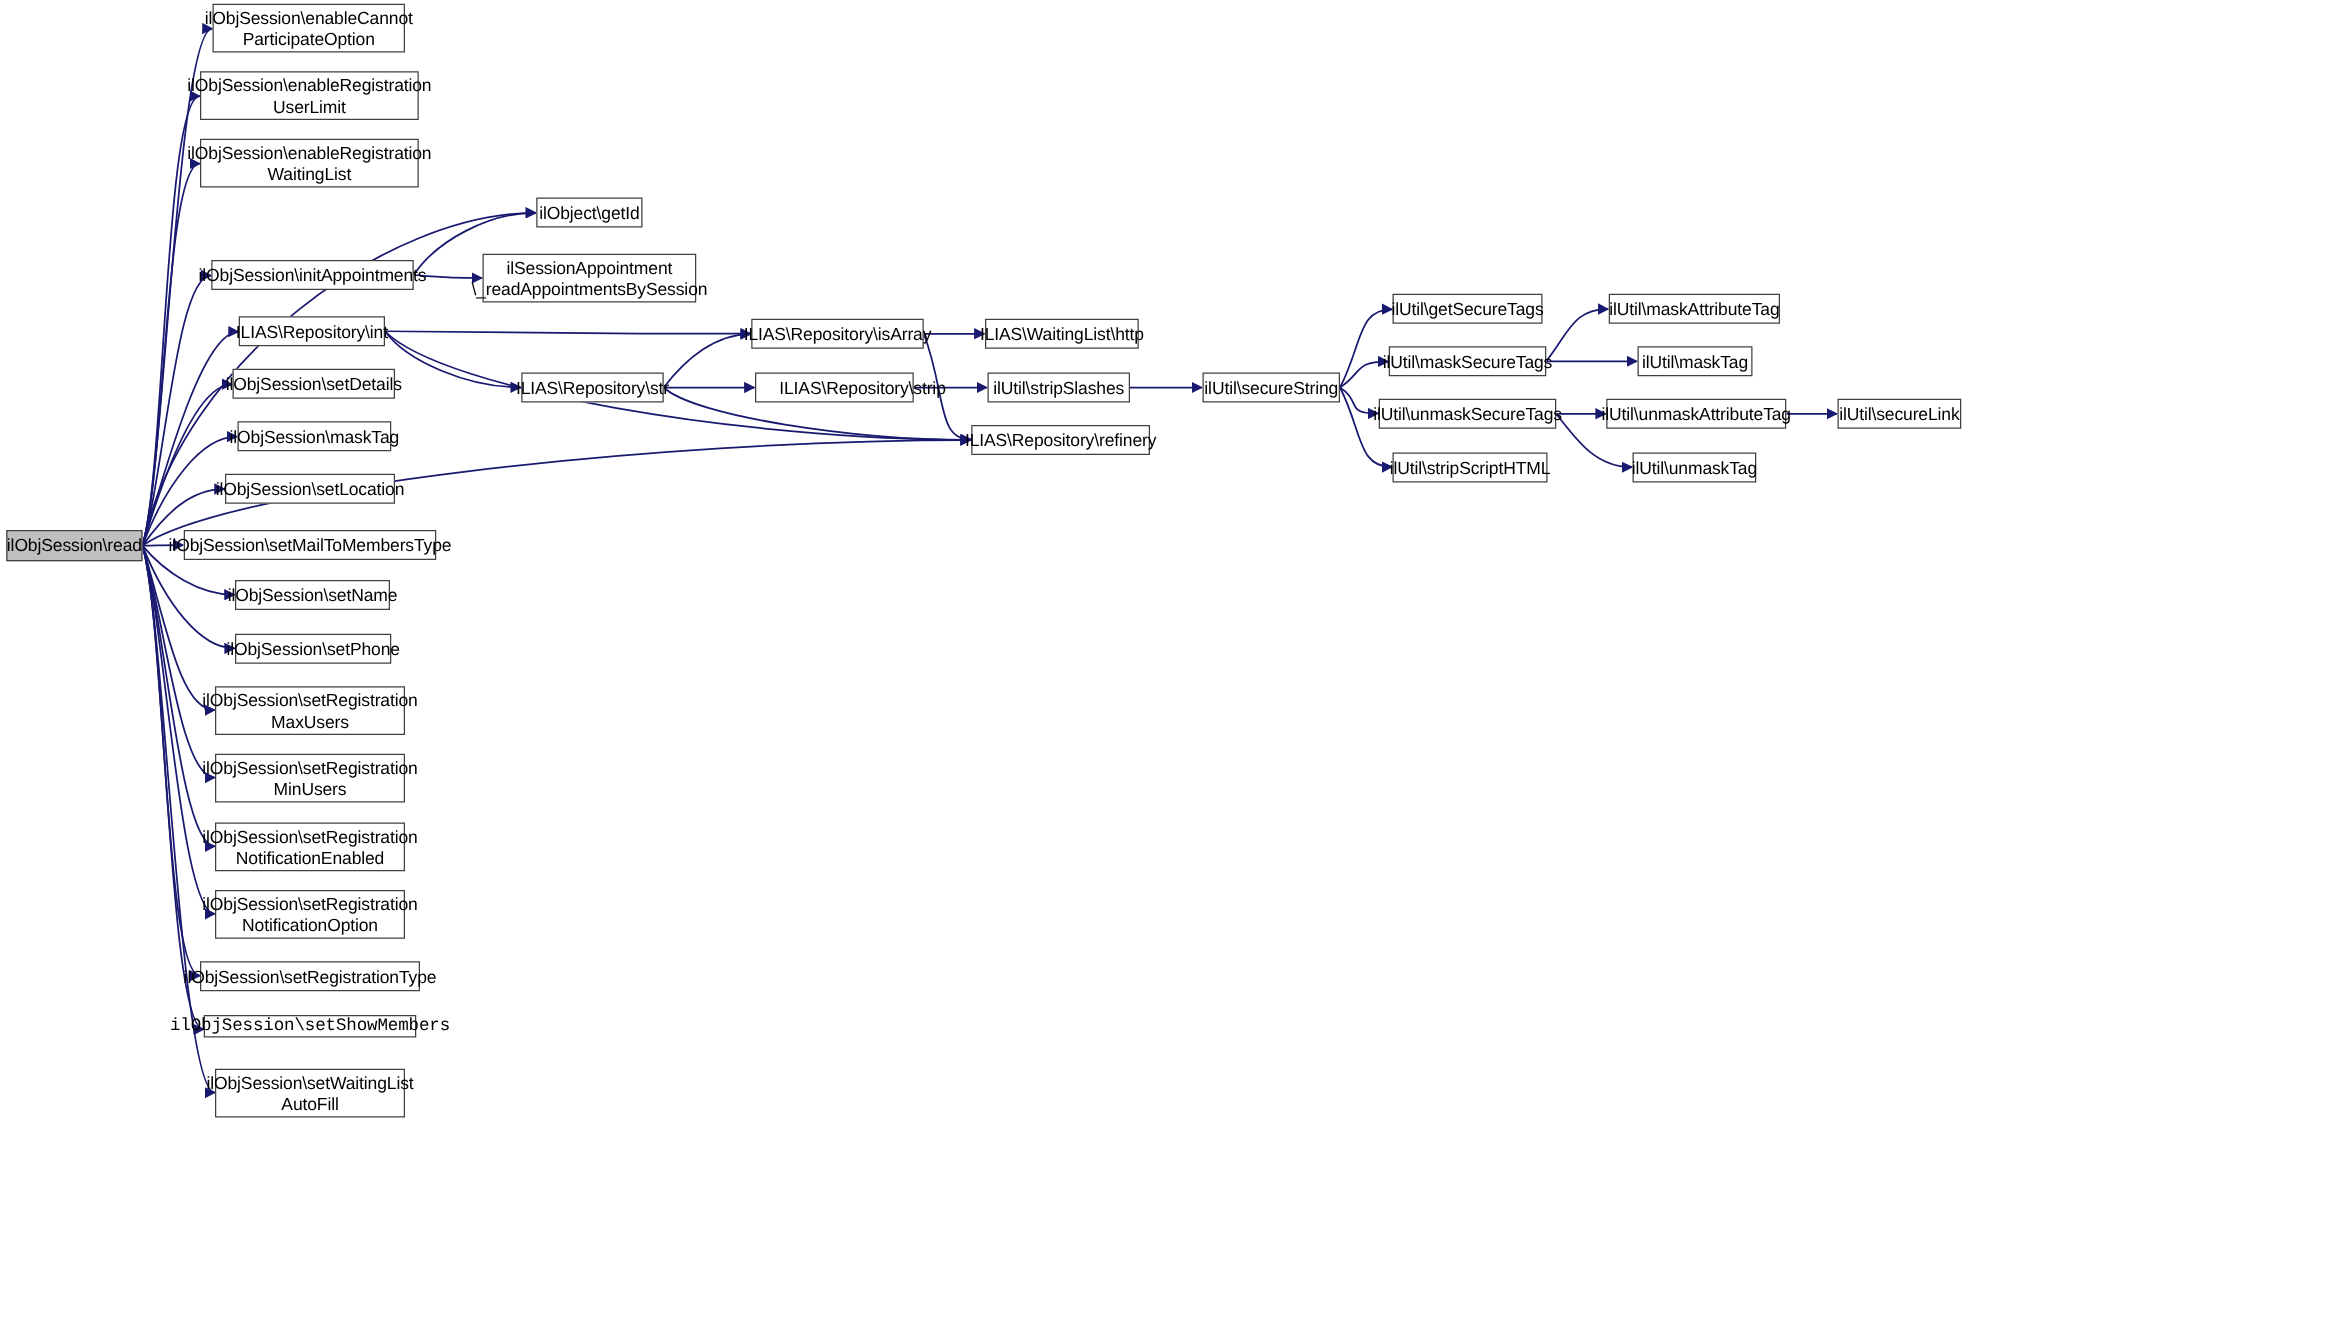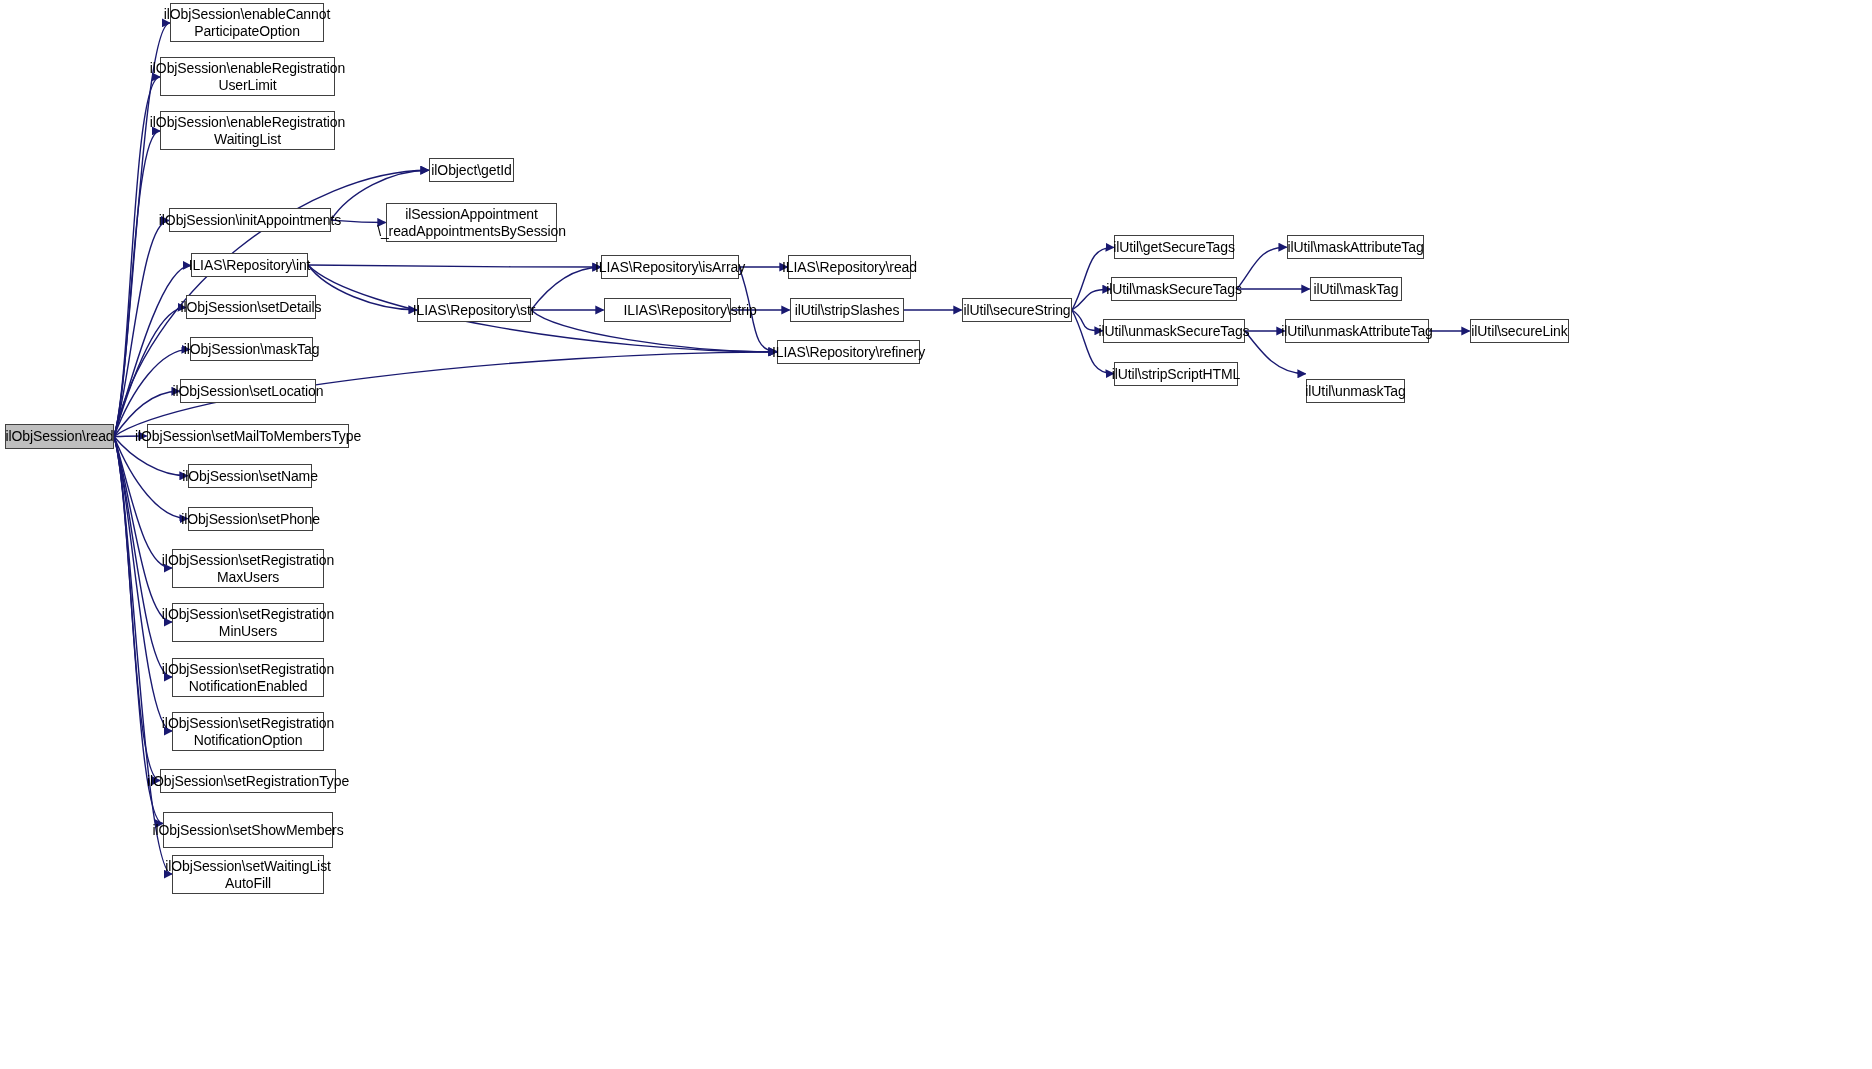--- a/index.html
+++ b/index.html
@@ -106,47 +106,47 @@
       <div class="node" style="left: 160px; top: 57px; width: 175px; height: 39px; border-color: rgb(64, 64, 64); color: rgb(0, 0, 0);">ilObjSession\enableRegistration
 UserLimit</div>
       <div class="node" style="left: 160px; top: 111px; width: 175px; height: 39px; border-color: rgb(64, 64, 64); color: rgb(0, 0, 0);">ilObjSession\enableRegistration
 WaitingList</div>
       <div class="node" style="left: 429px; top: 158px; width: 85px; height: 24px; border-color: rgb(64, 64, 64); color: rgb(0, 0, 0);">ilObject\getId</div>
       <div class="node" style="left: 169px; top: 208px; width: 162px; height: 24px; border-color: rgb(64, 64, 64); color: rgb(0, 0, 0);">ilObjSession\initAppointments</div>
       <div class="node" style="left: 386px; top: 203px; width: 171px; height: 39px; border-color: rgb(64, 64, 64); color: rgb(0, 0, 0);">ilSessionAppointment
 \_readAppointmentsBySession</div>
       <div class="node" style="left: 191px; top: 253px; width: 117px; height: 24px; border-color: rgb(64, 64, 64); color: rgb(0, 0, 0);">ILIAS\Repository\int</div>
       <div class="node" style="left: 601px; top: 255px; width: 138px; height: 24px; border-color: rgb(64, 64, 64); color: rgb(0, 0, 0);">ILIAS\Repository\isArray</div>
-      <div class="node" style="left: 788px; top: 255px; width: 123px; height: 24px; border-color: rgb(64, 64, 64); color: rgb(0, 0, 0);">ILIAS\Repository\read</div>
+      <div class="node" style="left: 788px; top: 255px; width: 123px; height: 24px; border-color: rgb(64, 64, 64); color: rgb(0, 0, 0);">ILIAS\WaitingList\http</div>
       <div class="node" style="left: 186px; top: 295px; width: 130px; height: 24px; border-color: rgb(64, 64, 64); color: rgb(0, 0, 0);">ilObjSession\setDetails</div>
       <div class="node" style="left: 417px; top: 298px; width: 114px; height: 24px; border-color: rgb(64, 64, 64); color: rgb(0, 0, 0);">ILIAS\Repository\str</div>
       <div class="node" style="left: 604px; top: 298px; width: 127px; height: 24px; border-color: rgb(64, 64, 64); color: rgb(0, 0, 0); padding-left: 45px;">ILIAS\Repository\strip</div>
       <div class="node" style="left: 790px; top: 298px; width: 114px; height: 24px; border-color: rgb(64, 64, 64); color: rgb(0, 0, 0);">ilUtil\stripSlashes</div>
       <div class="node" style="left: 962px; top: 298px; width: 110px; height: 24px; border-color: rgb(64, 64, 64); color: rgb(0, 0, 0);">ilUtil\secureString</div>
       <div class="node" style="left: 1114px; top: 235px; width: 120px; height: 24px; border-color: rgb(64, 64, 64); color: rgb(0, 0, 0);">ilUtil\getSecureTags</div>
       <div class="node" style="left: 1287px; top: 235px; width: 137px; height: 24px; border-color: rgb(64, 64, 64); color: rgb(0, 0, 0);">ilUtil\maskAttributeTag</div>
       <div class="node" style="left: 1111px; top: 277px; width: 126px; height: 24px; border-color: rgb(64, 64, 64); color: rgb(0, 0, 0);">ilUtil\maskSecureTags</div>
       <div class="node" style="left: 1310px; top: 277px; width: 92px; height: 24px; border-color: rgb(64, 64, 64); color: rgb(0, 0, 0); text-align: right;">ilUtil\maskTag</div>
       <div class="node" style="left: 1103px; top: 319px; width: 142px; height: 24px; border-color: rgb(64, 64, 64); color: rgb(0, 0, 0);">ilUtil\unmaskSecureTags</div>
       <div class="node" style="left: 1285px; top: 319px; width: 144px; height: 24px; border-color: rgb(64, 64, 64); color: rgb(0, 0, 0);">ilUtil\unmaskAttributeTag</div>
       <div class="node" style="left: 1470px; top: 319px; width: 99px; height: 24px; border-color: rgb(64, 64, 64); color: rgb(0, 0, 0);">ilUtil\secureLink</div>
       <div class="node" style="left: 190px; top: 337px; width: 123px; height: 24px; border-color: rgb(64, 64, 64); color: rgb(0, 0, 0);">ilObjSession\maskTag</div>
       <div class="node" style="left: 777px; top: 340px; width: 143px; height: 24px; border-color: rgb(64, 64, 64); color: rgb(0, 0, 0);">ILIAS\Repository\refinery</div>
       <div class="node" style="left: 1114px; top: 362px; width: 124px; height: 24px; border-color: rgb(64, 64, 64); color: rgb(0, 0, 0);">ilUtil\stripScriptHTML</div>
-      <div class="node" style="left: 1306px; top: 362px; width: 99px; height: 24px; border-color: rgb(64, 64, 64); color: rgb(0, 0, 0); margin-top: 17px;">ilUtil\unmaskTag</div>
+      <div class="node" style="left: 1306px; top: 362px; width: 99px; height: 24px; border-color: rgb(64, 64, 64); color: rgb(0, 0, 0);">ilUtil\unmaskTag</div>
       <div class="node" style="left: 180px; top: 379px; width: 136px; height: 24px; border-color: rgb(64, 64, 64); color: rgb(0, 0, 0);">ilObjSession\setLocation</div>
       <div class="node" style="left: 147px; top: 424px; width: 202px; height: 24px; border-color: rgb(64, 64, 64); color: rgb(0, 0, 0);">ilObjSession\setMailToMembersType</div>
       <div class="node" style="left: 188px; top: 464px; width: 124px; height: 24px; border-color: rgb(64, 64, 64); color: rgb(0, 0, 0);">ilObjSession\setName</div>
       <div class="node" style="left: 188px; top: 507px; width: 125px; height: 24px; border-color: rgb(64, 64, 64); color: rgb(0, 0, 0);">ilObjSession\setPhone</div>
       <div class="node" style="left: 172px; top: 549px; width: 152px; height: 39px; border-color: rgb(64, 64, 64); color: rgb(0, 0, 0);">ilObjSession\setRegistration
 MaxUsers</div>
       <div class="node" style="left: 172px; top: 603px; width: 152px; height: 39px; border-color: rgb(64, 64, 64); color: rgb(0, 0, 0);">ilObjSession\setRegistration
 MinUsers</div>
       <div class="node" style="left: 172px; top: 658px; width: 152px; height: 39px; border-color: rgb(64, 64, 64); color: rgb(0, 0, 0);">ilObjSession\setRegistration
 NotificationEnabled</div>
       <div class="node" style="left: 172px; top: 712px; width: 152px; height: 39px; border-color: rgb(64, 64, 64); color: rgb(0, 0, 0);">ilObjSession\setRegistration
 NotificationOption</div>
       <div class="node" style="left: 160px; top: 769px; width: 176px; height: 24px; border-color: rgb(64, 64, 64); color: rgb(0, 0, 0);">ilObjSession\setRegistrationType</div>
-      <div class="node" style="left: 163px; top: 812px; width: 170px; height: 36px; border-color: rgb(64, 64, 64); color: rgb(0, 0, 0);">ilObjSession\setShowMembers</div>
+      <div class="node" style="left: 163px; top: 812px; width: 170px; height: 18px; border-color: rgb(64, 64, 64); color: rgb(0, 0, 0); font-family: Liberation Mono, monospace;">ilObjSession\setShowMembers</div>
       <div class="node" style="left: 172px; top: 855px; width: 152px; height: 39px; border-color: rgb(64, 64, 64); color: rgb(0, 0, 0);">ilObjSession\setWaitingList
 AutoFill</div>
     </div>
 </div>
 
 </body></html>

